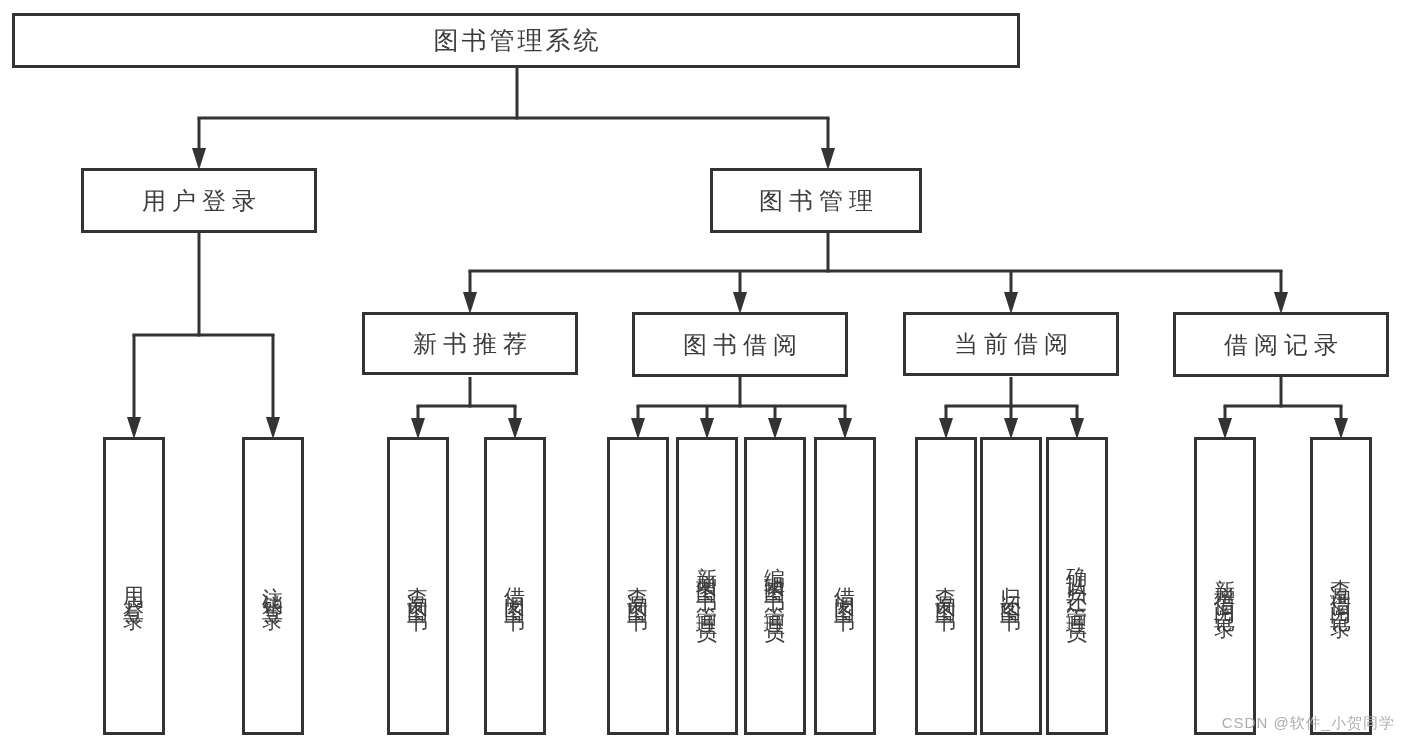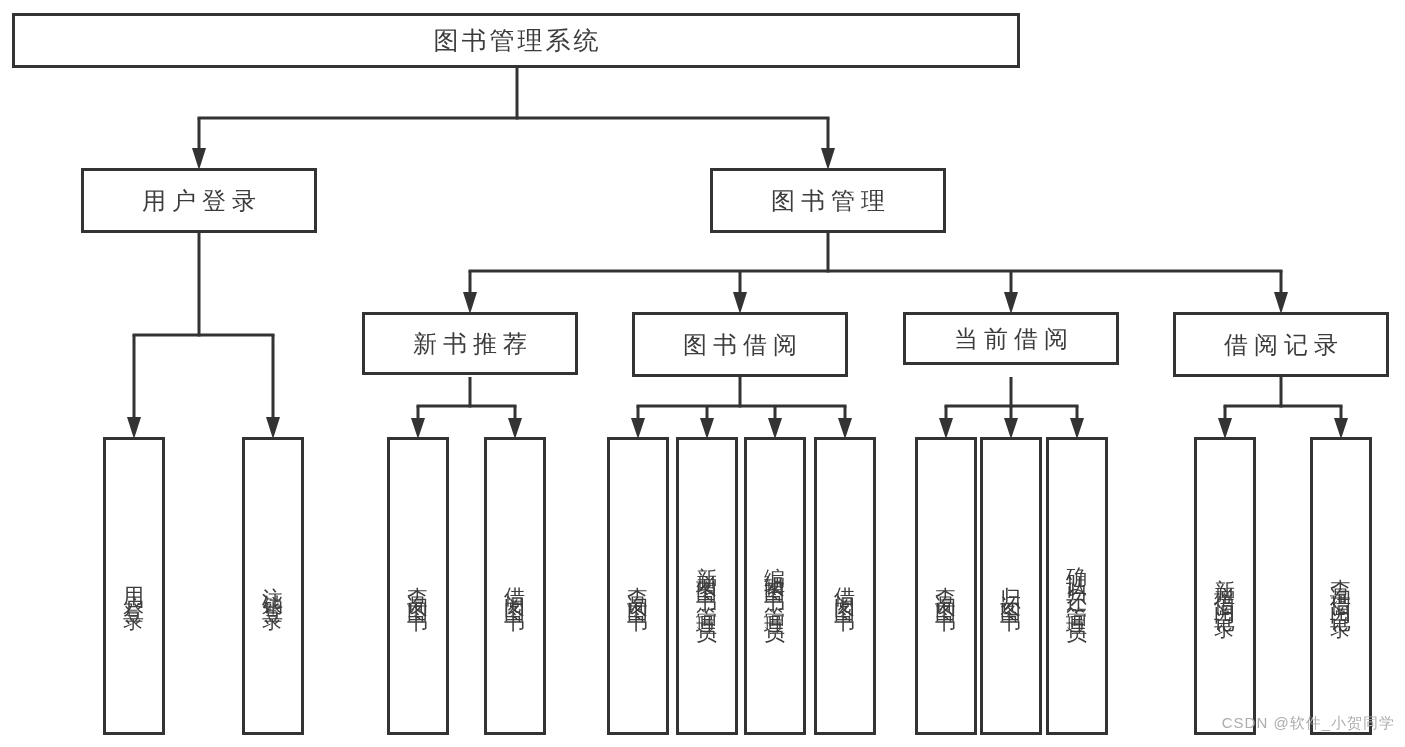--- a/index.html
+++ b/index.html
@@ -135,31 +135,31 @@
       <polygon points="1334,418 1348,418 1341,439"></polygon>
   </svg>
 
   <div class="box h-box root-box" style="left:12px; top:13px; width:1008px; height:55px;">
     <span>图书管理系统</span>
   </div>
 
   <div class="box h-box lvl-box" style="left:81px; top:168px; width:236px; height:65px;">
     <span>用户登录</span>
   </div>
-  <div class="box h-box lvl-box" style="left:710px; top:168px; width:236px; height:65px;">
+  <div class="box h-box lvl-box" style="left:710px; top:168px; width:212px; height:65px;">
     <span>图书管理</span>
   </div>
 
   <div class="box h-box lvl-box" style="left:362px; top:312px; width:216px; height:63px;">
     <span>新书推荐</span>
   </div>
   <div class="box h-box lvl-box" style="left:632px; top:312px; width:216px; height:65px;">
     <span>图书借阅</span>
   </div>
-  <div class="box h-box lvl-box" style="left:903px; top:312px; width:216px; height:53px;">
+  <div class="box h-box lvl-box" style="left:903px; top:312px; width:216px; height:64px;">
     <span>当前借阅</span>
   </div>
   <div class="box h-box lvl-box" style="left:1173px; top:312px; width:216px; height:65px;">
     <span>借阅记录</span>
   </div>
 
   <div class="box leaf" style="left:103px; top:437px; width:62px; height:298px;">
     <span>用户登录</span>
   </div>
   <div class="box leaf" style="left:242px; top:437px; width:62px; height:298px;">

